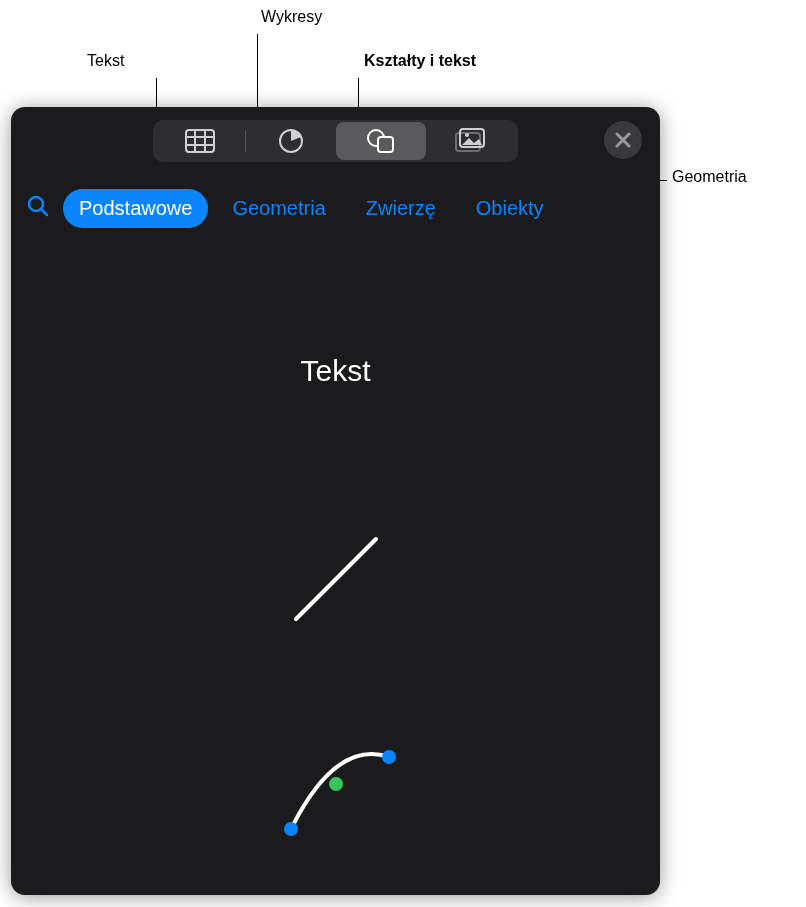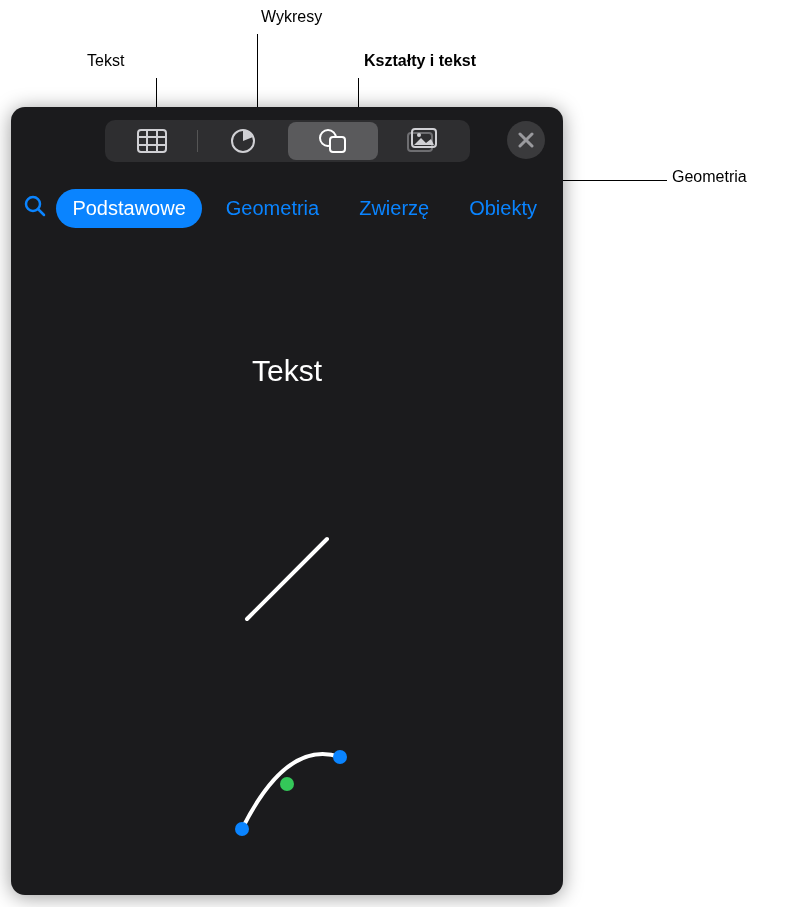--- a/index.html
+++ b/index.html
@@ -23,21 +23,21 @@
   .leader {
     position: absolute;
     background: #000;
   }
 
   
   .panel {
     position: absolute;
     left: 11px;
     top: 107px;
-    width: 552px;
+    width: 649px;
     height: 788px;
     background: #1b1b1d;
     border-radius: 14px;
     overflow: hidden;
     color: #fff;
     box-shadow: 0 2px 20px rgba(0,0,0,.4);
   }
 
   
   .toolbar {

